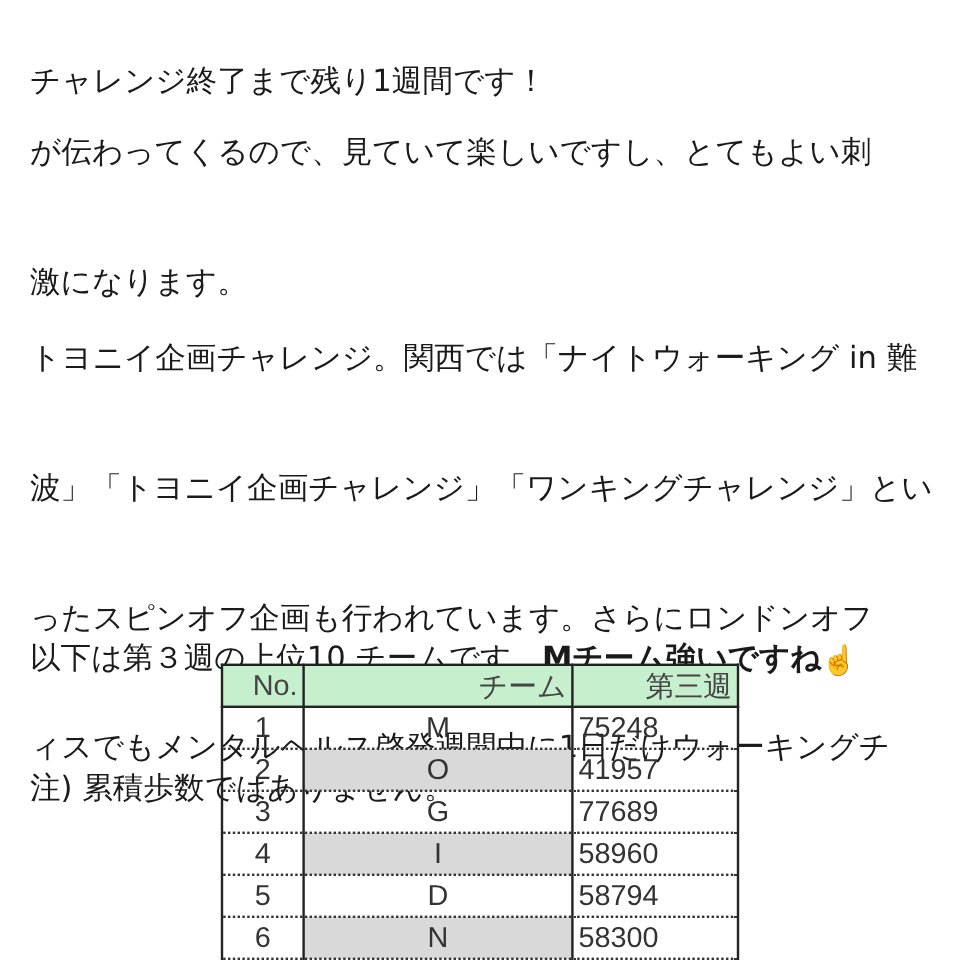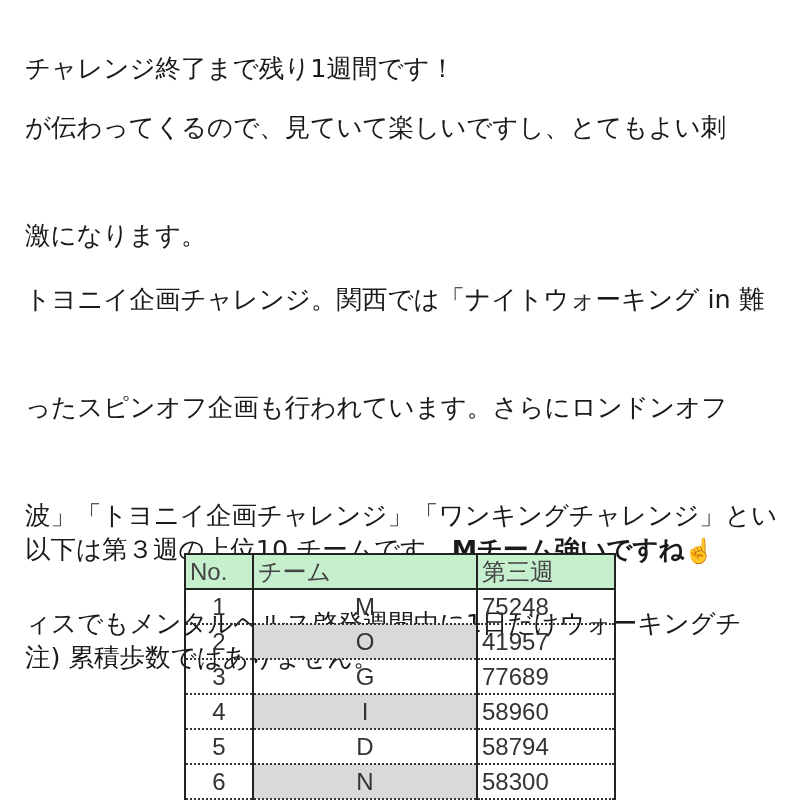--- a/index.html
+++ b/index.html
@@ -64,21 +64,21 @@
     padding: 0 4px;
     border-left: 2px solid #222;
     border-right: 2px solid #222;
   }
   table.rank th {
     background: #c6efce;
     font-weight: normal;
     color: #444;
     border-top: 2px solid #222;
     border-bottom: 2px solid #222;
-    text-align: left;
+    text-align: right;
   }
   table.rank td {
     border-bottom: 2px dotted #333;
   }
   col.c-no { width: 68px; }
   col.c-team { width: 224px; }
   col.c-val { width: 138px; }
   td.no { text-align: center; }
   td.team { text-align: center; }
   td.val { padding-right: 6px; }
@@ -93,22 +93,22 @@
     <span class="line">チャレンジ終了まで残り1週間です！</span>
   </p>
 
   <p class="para p1">
     <span class="line">が伝わってくるので、見ていて楽しいですし、とてもよい刺</span>
     <span class="line">激になります。</span>
   </p>
 
   <p class="para p2">
     <span class="line">トヨニイ企画チャレンジ。関西では「ナイトウォーキング in 難</span>
+    <span class="line">波」「トヨニイ企画チャレンジ」「ワンキングチャレンジ」とい</span>
     <span class="line">ったスピンオフ企画も行われています。さらにロンドンオフ</span>
-    <span class="line">波」「トヨニイ企画チャレンジ」「ワンキングチャレンジ」とい</span>
     <span class="line">ィスでもメンタルヘルス啓発週間中に1日だけウォーキングチ</span>
     
   </p>
 
   <p class="para p3">
     <span class="line">
       <span>以下は第３週の上位10 チームです。</span><span class="bold">Mチーム強いですね</span><span class="emoji">☝️</span>
     </span>
     <span class="line">注) 累積歩数ではありません。</span>
   </p>

